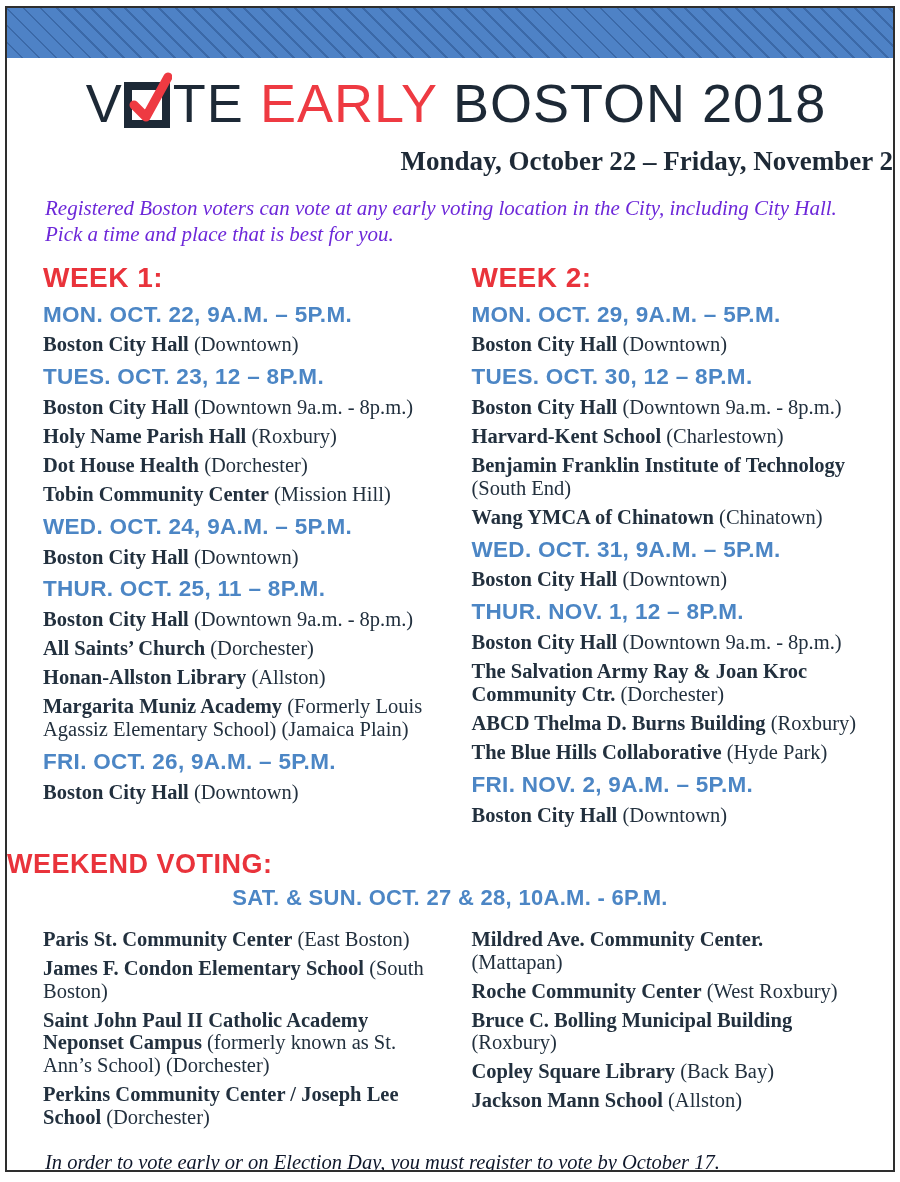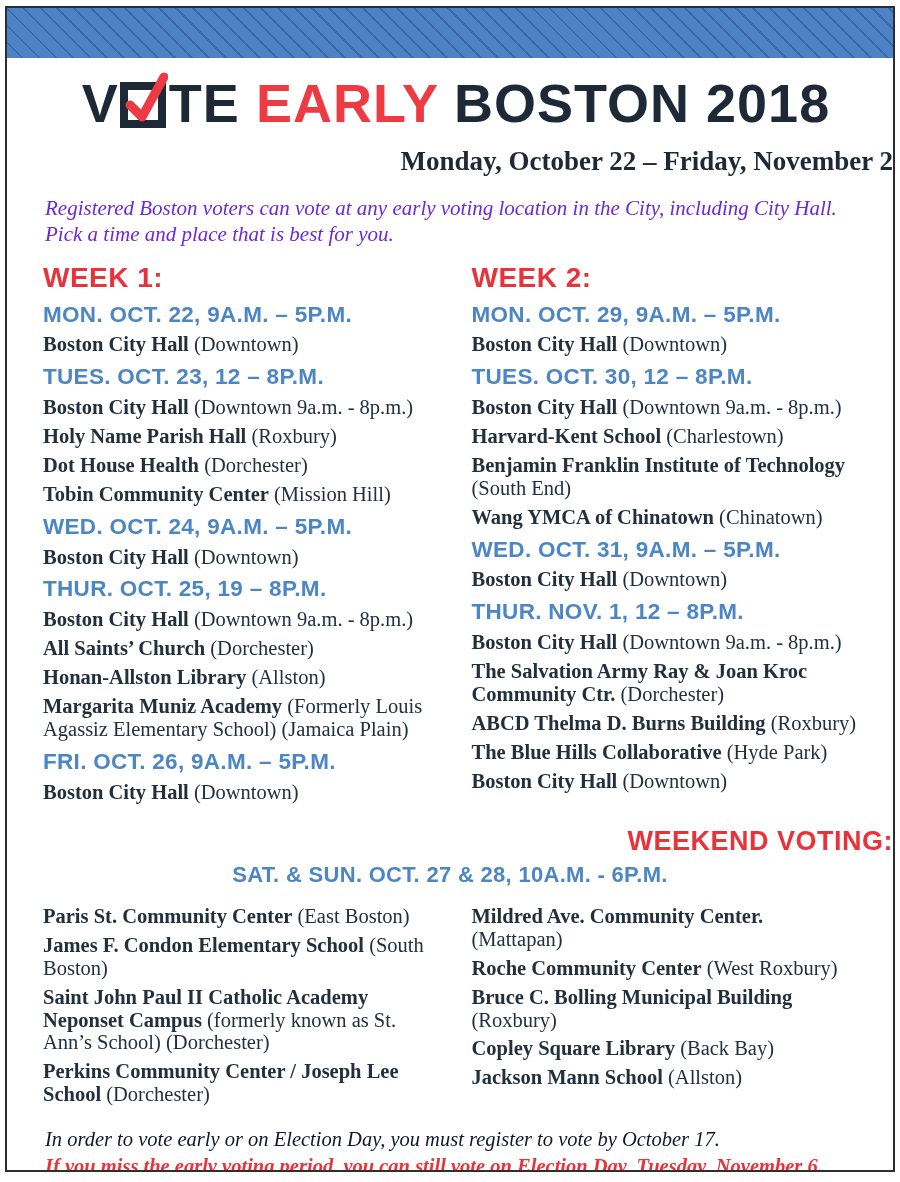--- a/index.html
+++ b/index.html
@@ -7,21 +7,21 @@
     width:890px;height:1166px;margin:6px auto 0 auto;
     border:2px solid #2e2e2e;box-sizing:border-box;background:#fff;
     font-family:"Liberation Serif", serif;color:#22303e;position:relative;overflow:hidden;
   }
   .band{
     height:50px;width:100%;
     background:repeating-linear-gradient(45deg,#4e82c6 0px,#4e82c6 10px,#3b69a8 10px,#3b69a8 12px);
   }
   .title{
     text-align:center;margin:14px 0 2px 0;
-    font-family:"Liberation Sans", sans-serif;font-weight:bold;font-size:54px;
+    font-family:"Liberation Sans", sans-serif;font-weight:normal;font-size:54px;
     letter-spacing:1px;color:#1d2936;line-height:1;padding-left:12px;
   }
   .title .red{color:#ee3a42;}
   .cbox{display:inline-block;vertical-align:-6px;margin:0 1px;}
   .subtitle{
     text-align:right;font-weight:bold;font-size:27px;color:#1d2936;margin:10px 0 18px 0;
   }
   .intro{
     margin:16px 38px 0 38px;font-style:italic;font-size:21px;line-height:1.25;color:#6d28d9;
   }
@@ -31,21 +31,21 @@
     font-family:"Liberation Sans", sans-serif;font-weight:bold;font-size:28px;
     color:#e9333b;letter-spacing:.5px;margin:14px 0 2px 0;
   }
   .date-heading{
     font-family:"Liberation Sans", sans-serif;font-weight:bold;font-size:22.5px;
     color:#4c86c5;letter-spacing:.3px;margin:9px 0 2px 0;line-height:1.1;
   }
   .loc{font-size:20.5px;margin:6px 0;line-height:1.12;}
   .loc-name{font-weight:bold;}
   .weekend-title{
-    text-align:right;font-family:"Liberation Sans", sans-serif;font-weight:bold;
+    text-align:left;font-family:"Liberation Sans", sans-serif;font-weight:bold;
     font-size:27px;color:#e9333b;letter-spacing:.5px;margin:16px 0 0 0;
   }
   .weekend-sub{
     text-align:center;font-family:"Liberation Sans", sans-serif;font-weight:bold;
     font-size:22px;color:#4c86c5;letter-spacing:.3px;margin:5px 0 11px 0;
   }
   .notes{margin:14px 38px 0 38px;font-style:italic;font-size:20.5px;line-height:1.3;}
   .note-dark{color:#0f172a;margin:0;}
   .note-red{color:#e9333b;font-weight:bold;margin:0;}
 </style>
@@ -75,21 +75,21 @@
 
       <div class="date-heading">TUES. OCT. 23, 12 – 8P.M.</div>
       <p class="loc"><span class="loc-name">Boston City Hall</span> <span class="loc-detail">(Downtown 9a.m. - 8p.m.)</span></p>
       <p class="loc"><span class="loc-name">Holy Name Parish Hall</span> <span class="loc-detail">(Roxbury)</span></p>
       <p class="loc"><span class="loc-name">Dot House Health</span> <span class="loc-detail">(Dorchester)</span></p>
       <p class="loc"><span class="loc-name">Tobin Community Center</span> <span class="loc-detail">(Mission Hill)</span></p>
 
       <div class="date-heading">WED. OCT. 24, 9A.M. – 5P.M.</div>
       <p class="loc"><span class="loc-name">Boston City Hall</span> <span class="loc-detail">(Downtown)</span></p>
 
-      <div class="date-heading">THUR. OCT. 25, 19 – 8P.M.</div>
+      <div class="date-heading">THUR. OCT. 25, 11 – 8P.M.</div>
       <p class="loc"><span class="loc-name">Boston City Hall</span> <span class="loc-detail">(Downtown 9a.m. - 8p.m.)</span></p>
       <p class="loc"><span class="loc-name">All Saints’ Church</span> <span class="loc-detail">(Dorchester)</span></p>
       <p class="loc"><span class="loc-name">Honan-Allston Library</span> <span class="loc-detail">(Allston)</span></p>
       <p class="loc"><span class="loc-name">Margarita Muniz Academy</span> <span class="loc-detail">(Formerly Louis Agassiz Elementary School) (Jamaica Plain)</span></p>
 
       <div class="date-heading">FRI. OCT. 26, 9A.M. – 5P.M.</div>
       <p class="loc"><span class="loc-name">Boston City Hall</span> <span class="loc-detail">(Downtown)</span></p>
     </div>
 
     <div class="col">
@@ -106,20 +106,21 @@
 
       <div class="date-heading">WED. OCT. 31, 9A.M. – 5P.M.</div>
       <p class="loc"><span class="loc-name">Boston City Hall</span> <span class="loc-detail">(Downtown)</span></p>
 
       <div class="date-heading">THUR. NOV. 1, 12 – 8P.M.</div>
       <p class="loc"><span class="loc-name">Boston City Hall</span> <span class="loc-detail">(Downtown 9a.m. - 8p.m.)</span></p>
       <p class="loc"><span class="loc-name">The Salvation Army Ray &amp; Joan Kroc Community Ctr.</span> <span class="loc-detail">(Dorchester)</span></p>
       <p class="loc"><span class="loc-name">ABCD Thelma D. Burns Building</span> <span class="loc-detail">(Roxbury)</span></p>
       <p class="loc"><span class="loc-name">The Blue Hills Collaborative</span> <span class="loc-detail">(Hyde Park)</span></p>
 
+      <div class="date-heading">FRI. NOV. 2, 9A.M. – 5P.M.</div>
       <p class="loc"><span class="loc-name">Boston City Hall</span> <span class="loc-detail">(Downtown)</span></p>
     </div>
 
   </div>
 
   <h2 class="weekend-title">WEEKEND VOTING:</h2>
   <div class="weekend-sub">SAT. &amp; SUN. OCT. 27 &amp; 28, 10A.M. - 6P.M.</div>
 
   <div class="columns">
     <div class="col">

